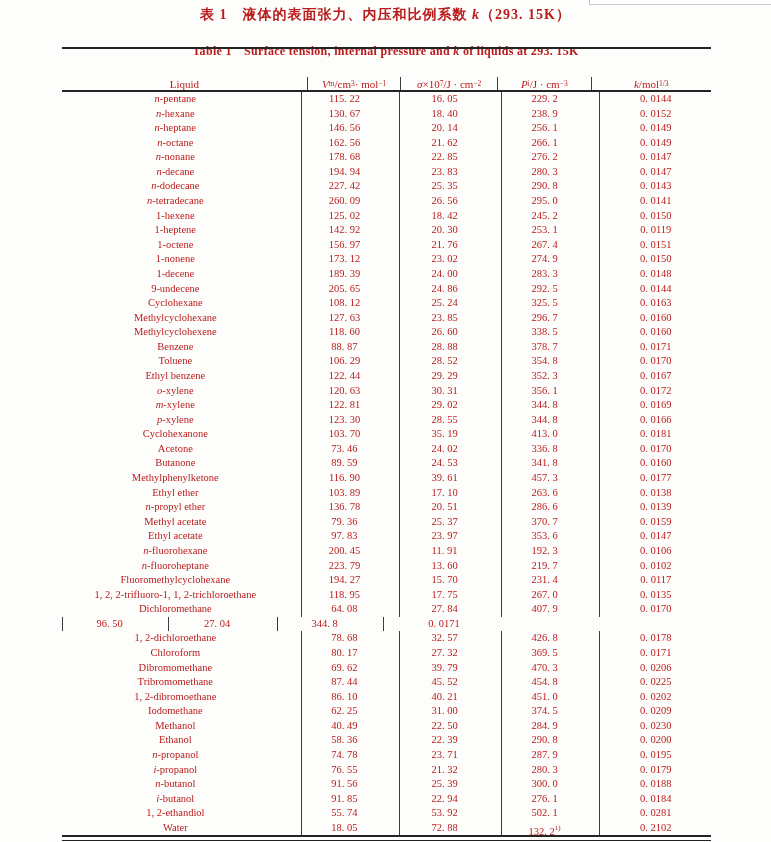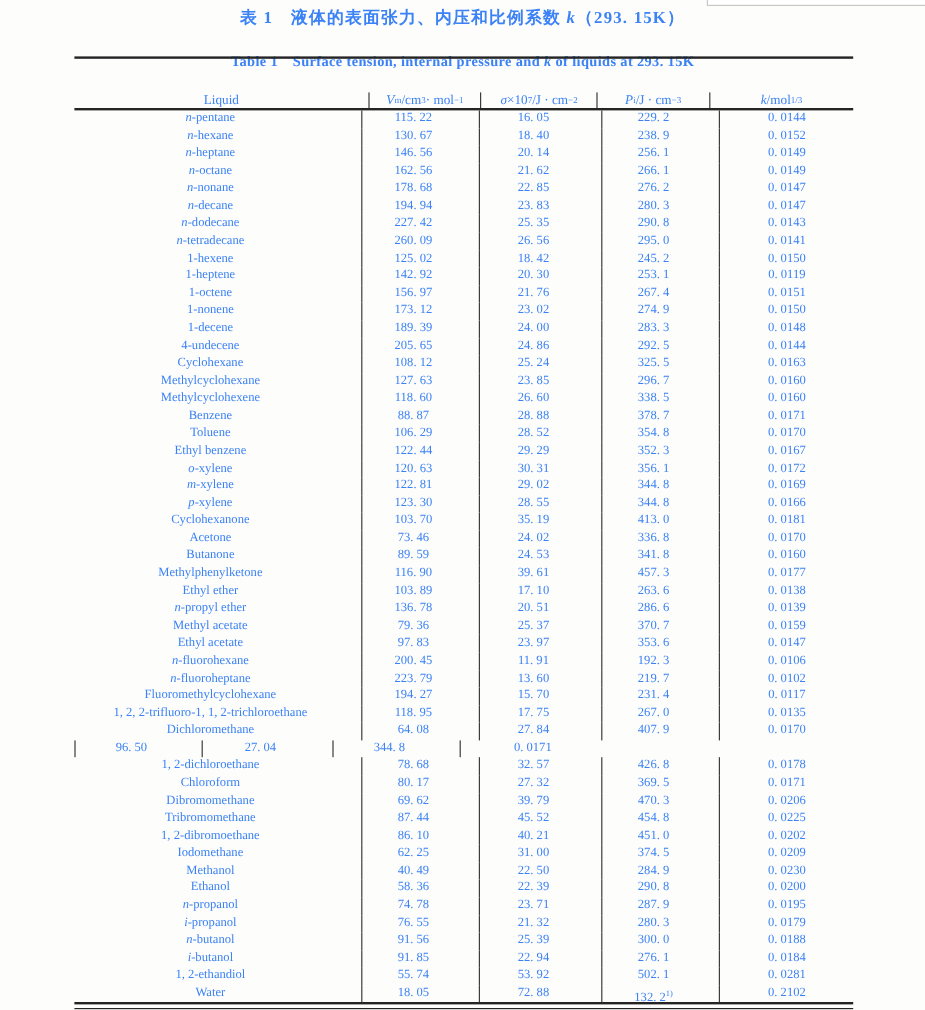--- a/index.html
+++ b/index.html
@@ -5,21 +5,21 @@
   html, body { margin: 0; padding: 0; }
   body {
     width: 771px; height: 842px;
     background: #ffffff;
     font-family: "Liberation Serif", "DejaVu Serif", serif;
   }
   .page {
     position: relative;
     width: 771px; height: 842px;
     background: #fdfdfb;
-    color: #3b82f6;
+    color: #b91c1c;
     overflow: hidden;
   }
   .artifact-box {
     position: absolute;
     top: -9px; right: -2px;
     width: 182px; height: 12px;
     border: 1px solid #c9c9c4;
     background: #ffffff;
   }
   .title-cn {
@@ -188,21 +188,21 @@
           <div class="td c4">0. 0150</div>
         </div>
         <div class="tr">
           <div class="td c0">1-decene</div>
           <div class="td c1">189. 39</div>
           <div class="td c2">24. 00</div>
           <div class="td c3">283. 3</div>
           <div class="td c4">0. 0148</div>
         </div>
         <div class="tr">
-          <div class="td c0">4-undecene</div>
+          <div class="td c0">9-undecene</div>
           <div class="td c1">205. 65</div>
           <div class="td c2">24. 86</div>
           <div class="td c3">292. 5</div>
           <div class="td c4">0. 0144</div>
         </div>
         <div class="tr">
           <div class="td c0">Cyclohexane</div>
           <div class="td c1">108. 12</div>
           <div class="td c2">25. 24</div>
           <div class="td c3">325. 5</div>

